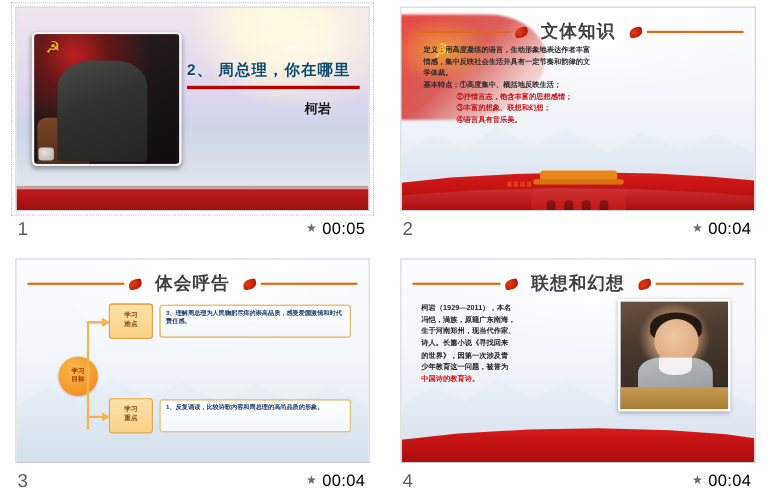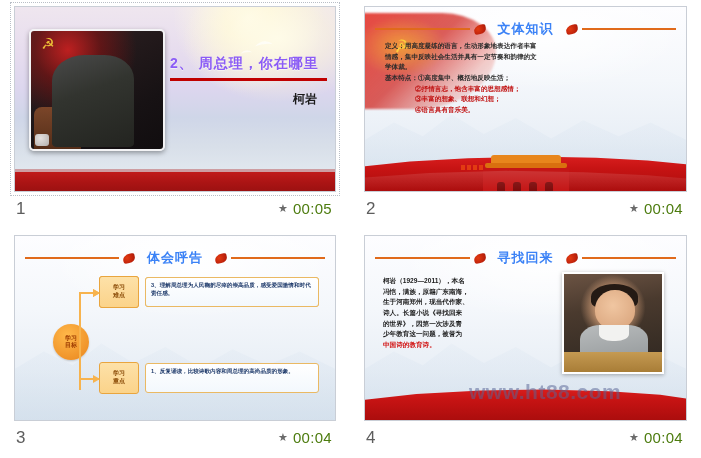--- a/index.html
+++ b/index.html
@@ -29,21 +29,21 @@
   .meta{
     position:relative;
     height:30px;
     display:flex;align-items:center;justify-content:space-between;
     padding:2px 4px 0 2px;
     box-sizing:border-box;
   }
   .slidenum{font-size:17px;color:#5d5d5d;font-family:"Liberation Sans",sans-serif;line-height:1;}
   .timing{display:flex;align-items:center;gap:5px;}
   .star{font-size:11px;color:#6b6b6b;line-height:1;}
-  .time{font-size:15px;color:#4d7c0f;letter-spacing:.3px;font-family:"Liberation Sans",sans-serif;}
+  .time{font-size:15px;color:#000000;letter-spacing:.3px;font-family:"Liberation Sans",sans-serif;}
 
   
   .bg-mist{
     position:absolute;inset:0;
     background:
       radial-gradient(ellipse 70% 50% at 55% 12%, #ffffff 0%, rgba(255,255,255,0) 65%),
       linear-gradient(180deg,#fdfdff 0%,#f4f7fb 40%,#e9eff6 72%,#dfe8f1 100%);
   }
   .mountains{
     position:absolute;left:0;right:0;bottom:0;height:62%;
@@ -90,49 +90,49 @@
     background:linear-gradient(180deg,#8a4e2c,#5f3219);
     border-radius:8px 2px 0 0;opacity:.85;
   }
   .s1 .photo .cup{
     position:absolute;left:4px;bottom:3px;width:14px;height:12px;
     background:radial-gradient(circle at 40% 35%,#f4f4f4,#bdbdbd);
     border-radius:3px;opacity:.9;
   }
   .s1 .title{
     position:absolute;left:155px;top:48px;right:8px;
-    color:#8b5cf6;font-weight:bold;font-size:14px;letter-spacing:1px;
+    color:#0c4a6e;font-weight:bold;font-size:14px;letter-spacing:1px;
     text-shadow:0 1px 0 rgba(255,255,255,.5);
     white-space:nowrap;
   }
   .s1 .rule{
     position:absolute;left:155px;top:71px;right:8px;height:3px;background:#c00000;
   }
   .s1 .author{
-    position:absolute;right:18px;top:84px;
+    position:absolute;right:34px;top:84px;
     color:#1a1a1a;font-weight:bold;font-size:12px;margin-left:47px;
   }
   .s1 .redbar{
     position:absolute;left:0;right:0;bottom:0;height:19px;
     background:linear-gradient(180deg,#c01b1b 0%,#ab1414 55%,#9c1111 100%);
   }
   .s1 .redbar:after{content:"";position:absolute;left:0;right:0;top:-3px;height:3px;background:rgba(170,20,20,.35);}
 
   
   .hdr{position:absolute;left:10px;right:10px;top:12px;height:20px;display:flex;align-items:center;justify-content:center;}
   .hdr .ln{flex:1;height:1.5px;background:#e06a1b;}
   .hdr .knot{width:16px;height:13px;margin:0 2px;position:relative;}
   .hdr .knot:before{
     content:"";position:absolute;inset:2px;
     background:radial-gradient(circle at 35% 40%,#e23b12 0%,#c0220b 60%,#9c1a08 100%);
     border-radius:60% 20% 55% 25%;
     transform:rotate(-12deg);
   }
   .hdr .htxt{
-    margin:0 8px;color:#3b82f6;font-weight:bold;font-size:13px;letter-spacing:1px;white-space:nowrap;
+    margin:0 8px;color:#404040;font-weight:bold;font-size:16px;letter-spacing:1px;white-space:nowrap;
     text-shadow:0 1px 0 rgba(255,255,255,.6);
   }
 
   
   .s2 .flag{
     position:absolute;left:-4px;top:6px;width:42%;height:52%;
     background:
       radial-gradient(ellipse at 30% 35%, rgba(255,210,40,.55) 0%, rgba(255,210,40,0) 34%),
       linear-gradient(135deg,rgba(226,40,30,.85) 0%,rgba(205,26,20,.7) 45%,rgba(220,60,45,.25) 75%,rgba(255,255,255,0) 100%);
     filter:blur(1.2px);
@@ -394,21 +394,21 @@
 
   <div class="cell">
     <div class="slide">
       <div class="s4">
         <div class="bg-mist"></div>
         <div class="mountains"></div>
 
         <div class="hdr">
           <span class="ln"></span>
           <span class="knot"></span>
-          <span class="htxt">寻找回来</span>
+          <span class="htxt">联想和幻想</span>
           <span class="knot"></span>
           <span class="ln"></span>
         </div>
 
         <div class="txt">
           <div>柯岩（1929—2011），本名</div>
           <div>冯恺，满族，原籍广东南海，</div>
           <div>生于河南郑州，现当代作家、</div>
           <div>诗人。长篇小说《寻找回来</div>
           <div>的世界》，因第一次涉及青</div>
@@ -432,14 +432,13 @@
       <span class="timing">
         <span class="star">★</span>
         <span class="time">00:04</span>
       </span>
     </div>
   </div>
 
 </div>
 
 <div id="watermark">
-  <div class="wm-url">www.ht88.com</div>
 </div>
 
 </body></html>

